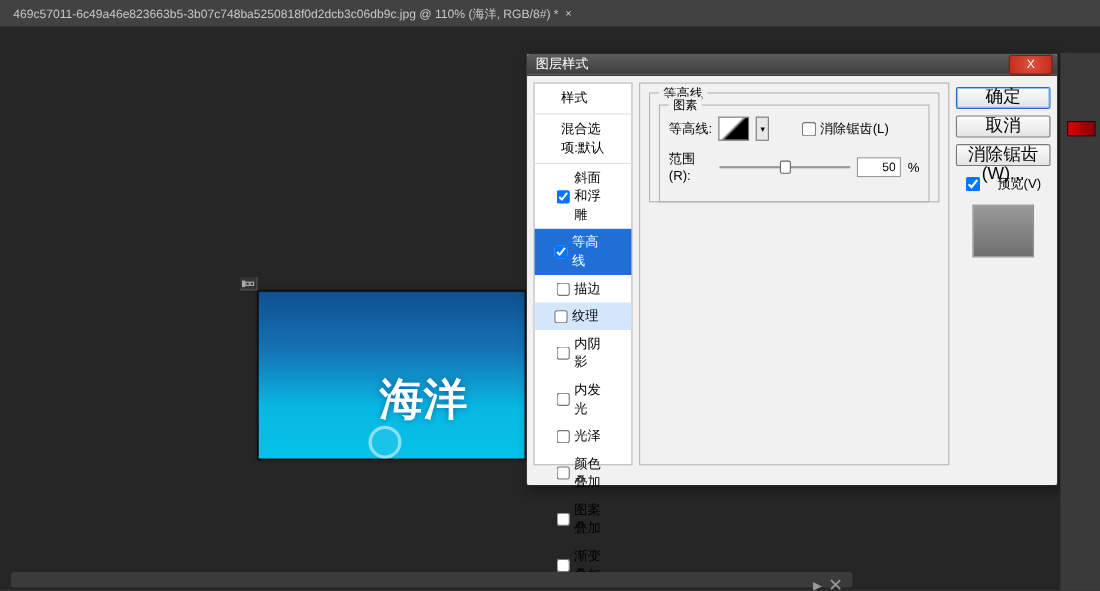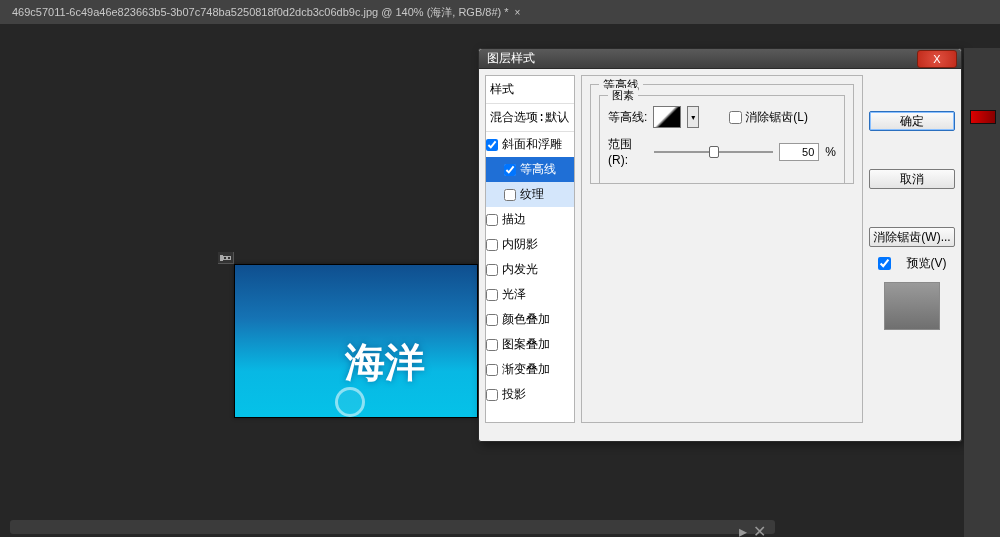--- a/index.html
+++ b/index.html
@@ -15,53 +15,53 @@
             border: 1px solid #000; box-shadow: 0 0 4px rgba(0,0,0,.4); overflow: hidden; }
   .text-ocean { position: absolute; top: 70px; left: 110px; color: #fff; font-size: 40px; font-weight: bold; text-shadow: 0 0 6px rgba(10,60,120,.6); }
   .ring { position: absolute; left: 100px; top: 122px; width: 30px; height: 30px; border-radius: 50%; border: 3px solid rgba(255,255,255,.5); background: rgba(255,255,255,.08); }
   .dialog { position: absolute; left: 478px; top: 24px; width: 484px; height: 394px;
             background: #f1f1f1; border: 1px solid #2a2a2a; border-radius: 3px; box-shadow: 3px 3px 10px rgba(0,0,0,.4); font-size: 12px; color: #000; }
   .dlg-titlebar { height: 20px; background: linear-gradient(#5a5a5a,#3f3f3f); color: #fff; display: flex; align-items: center; padding: 0 4px; border-radius: 3px 3px 0 0; border-bottom:1px solid #2a2a2a;}
   .dlg-title { font-size: 12px; padding-left: 4px; flex:1; }
   .dlg-close { width: 40px; height: 18px; background: radial-gradient(circle at center, #e05040, #c22b1b); border: 1px solid #7a1f10; border-radius: 3px; color: #fff; text-align: center; line-height: 16px; font-size: 11px; cursor: pointer; }
   .dlg-body { display: flex; height: 360px; padding: 6px; }
   .styles-list { width: 90px; border: 1px solid #b4b4b4; background: #fff; font-size: 12px; }
-  .style-head { padding: 5px 4px; border-bottom: 1px solid #e0e0e0; font-family: Liberation Mono, monospace; }
+  .style-head { padding: 5px 24px; border-bottom: 1px solid #e0e0e0; }
   .style-list-scroll { }
-  .style-row { padding: 4px 0; display: flex; align-items: center; gap: 4px; }
+  .style-row { padding: 4px 20px; display: flex; align-items: center; gap: 4px; }
   .style-row.sub { padding-left: 18px; }
   .style-row.sel { background: #1f6fd6; color: #fff; }
   .style-row input[type=checkbox] { width: 12px; height: 12px; }
   .center-panel { flex: 1; margin-left: 6px; border: 1px solid #b4b4b4; padding: 4px 8px; display:flex; flex-direction:column; }
   .fieldset { border: 1px solid #b4b4b4; padding: 10px 8px 8px; margin-top: 4px; position: relative; }
   .fieldset-legend { position: absolute; top: -8px; left: 8px; background: #f1f1f1; padding: 0 4px; font-size: 12px; }
   .inner-group { border: 1px solid #b4b4b4; position: relative; padding: 10px 8px 8px; }
   .inner-legend { position: absolute; top: -8px; left: 8px; background: #f1f1f1; padding: 0 4px; font-size: 11px; }
   .row { display: flex; align-items: center; gap: 6px; margin-bottom: 8px; font-size: 12px; }
   .thumb { width: 28px; height: 22px; border: 1px solid #777; background: linear-gradient(135deg, #fff 0%, #fff 45%, #000 55%, #000 100%); }
   .dd { width: 12px; height: 22px; border: 1px solid #777; background:#e8e8e8; display:flex; align-items:center; justify-content:center; font-size:8px;}
   .slider { position: relative; width: 130px; height: 16px; }
   .slider-track { position: absolute; top: 7px; left: 0; right: 0; height: 2px; background: #999; }
   .slider-thumb { position: absolute; top: 2px; width: 10px; height: 12px; background: #fff; border:1px solid #666; border-radius:2px;}
   .numfield { width: 40px; height: 18px; border: 1px solid #999; background: #fff; text-align: right; padding: 0 4px; font-size: 11px; }
   .right-col { width: 92px; display: flex; flex-direction: column; align-items: stretch; padding: 4px 0 0 6px; gap: 6px; }
-  .btn { height: 20px; border: 1px solid #7a7a7a; background: linear-gradient(#fbfbfb,#e4e4e4); font-size: 12px; cursor: pointer; text-align: center; line-height:18px; border-radius:2px;margin-top:32px;}
+  .btn { height: 20px; border: 1px solid #7a7a7a; background: linear-gradient(#fbfbfb,#e4e4e4); font-size: 16px; cursor: pointer; text-align: center; line-height:18px; border-radius:2px;}
   .btn.default { border-color:#2a6fbf; box-shadow: 0 0 0 1px #8ac0ff inset; }
   .preview-check { display: flex; align-items: center; justify-content: center; gap: 16px; font-size: 12px; margin-top:2px;}
   .preview-box { width: 56px; height: 48px; border: 1px solid #8a8a8a; background: linear-gradient(#9a9a9a,#6f6f6f); margin: 4px auto 0; }
   .right-rail { position: absolute; right: 0; top: 24px; width: 36px; bottom: 0; background: #3a3a3a; }
   .palette-chip { position: absolute; right: 4px; width: 26px; height: 14px; border:1px solid #111; }
   .scrollbar-h { position:absolute; left:10px; bottom:3px; height:14px; width:765px; background:#3b3b3b; border-radius:3px; display:flex; align-items:center;}
 </style>
 </head>
 <body>
 
 <div class="tabbar">
   <div class="tab">
-    <span>469c57011-6c49a46e823663b5-3b07c748ba5250818f0d2dcb3c06db9c.jpg @ 140% (海洋, RGB/8#) *</span>
+    <span>469c57011-6c49a46e823663b5-3b07c748ba5250818f0d2dcb3c06db9c.jpg @ 110% (海洋, RGB/8#) *</span>
     <span class="tab-close">×</span>
   </div>
 </div>
 
 <div class="workspace">
   <div class="canvas-area">
     <div class="ruler-corner">
       <span style="width:3px;height:6px;background:#aaa;display:inline-block"></span>
       <span style="width:4px;height:4px;border:1px solid #aaa;display:inline-block"></span>
       <span style="width:4px;height:4px;border:1px solid #aaa;display:inline-block"></span>
@@ -84,27 +84,27 @@
         <div class="style-head">混合选项:默认</div>
         <div class="style-list-scroll">
           <div class="style-row">
             <input type="checkbox" checked="" style="">
             <span>斜面和浮雕</span>
           </div>
           <div class="style-row sub sel">
             <input type="checkbox" checked="" style="">
             <span>等高线</span>
           </div>
+          <div class="style-row">
+            <input type="checkbox" style="">
+            <span>描边</span>
+          </div>
           <div class="style-row sub" style="background:#d4e6fb">
             <input type="checkbox" style="">
             <span>纹理</span>
-          </div>
-          <div class="style-row">
-            <input type="checkbox" style="">
-            <span>描边</span>
           </div>
           <div class="style-row">
             <input type="checkbox" style="">
             <span>内阴影</span>
           </div>
           <div class="style-row">
             <input type="checkbox" style="">
             <span>内发光</span>
           </div>
           <div class="style-row">

